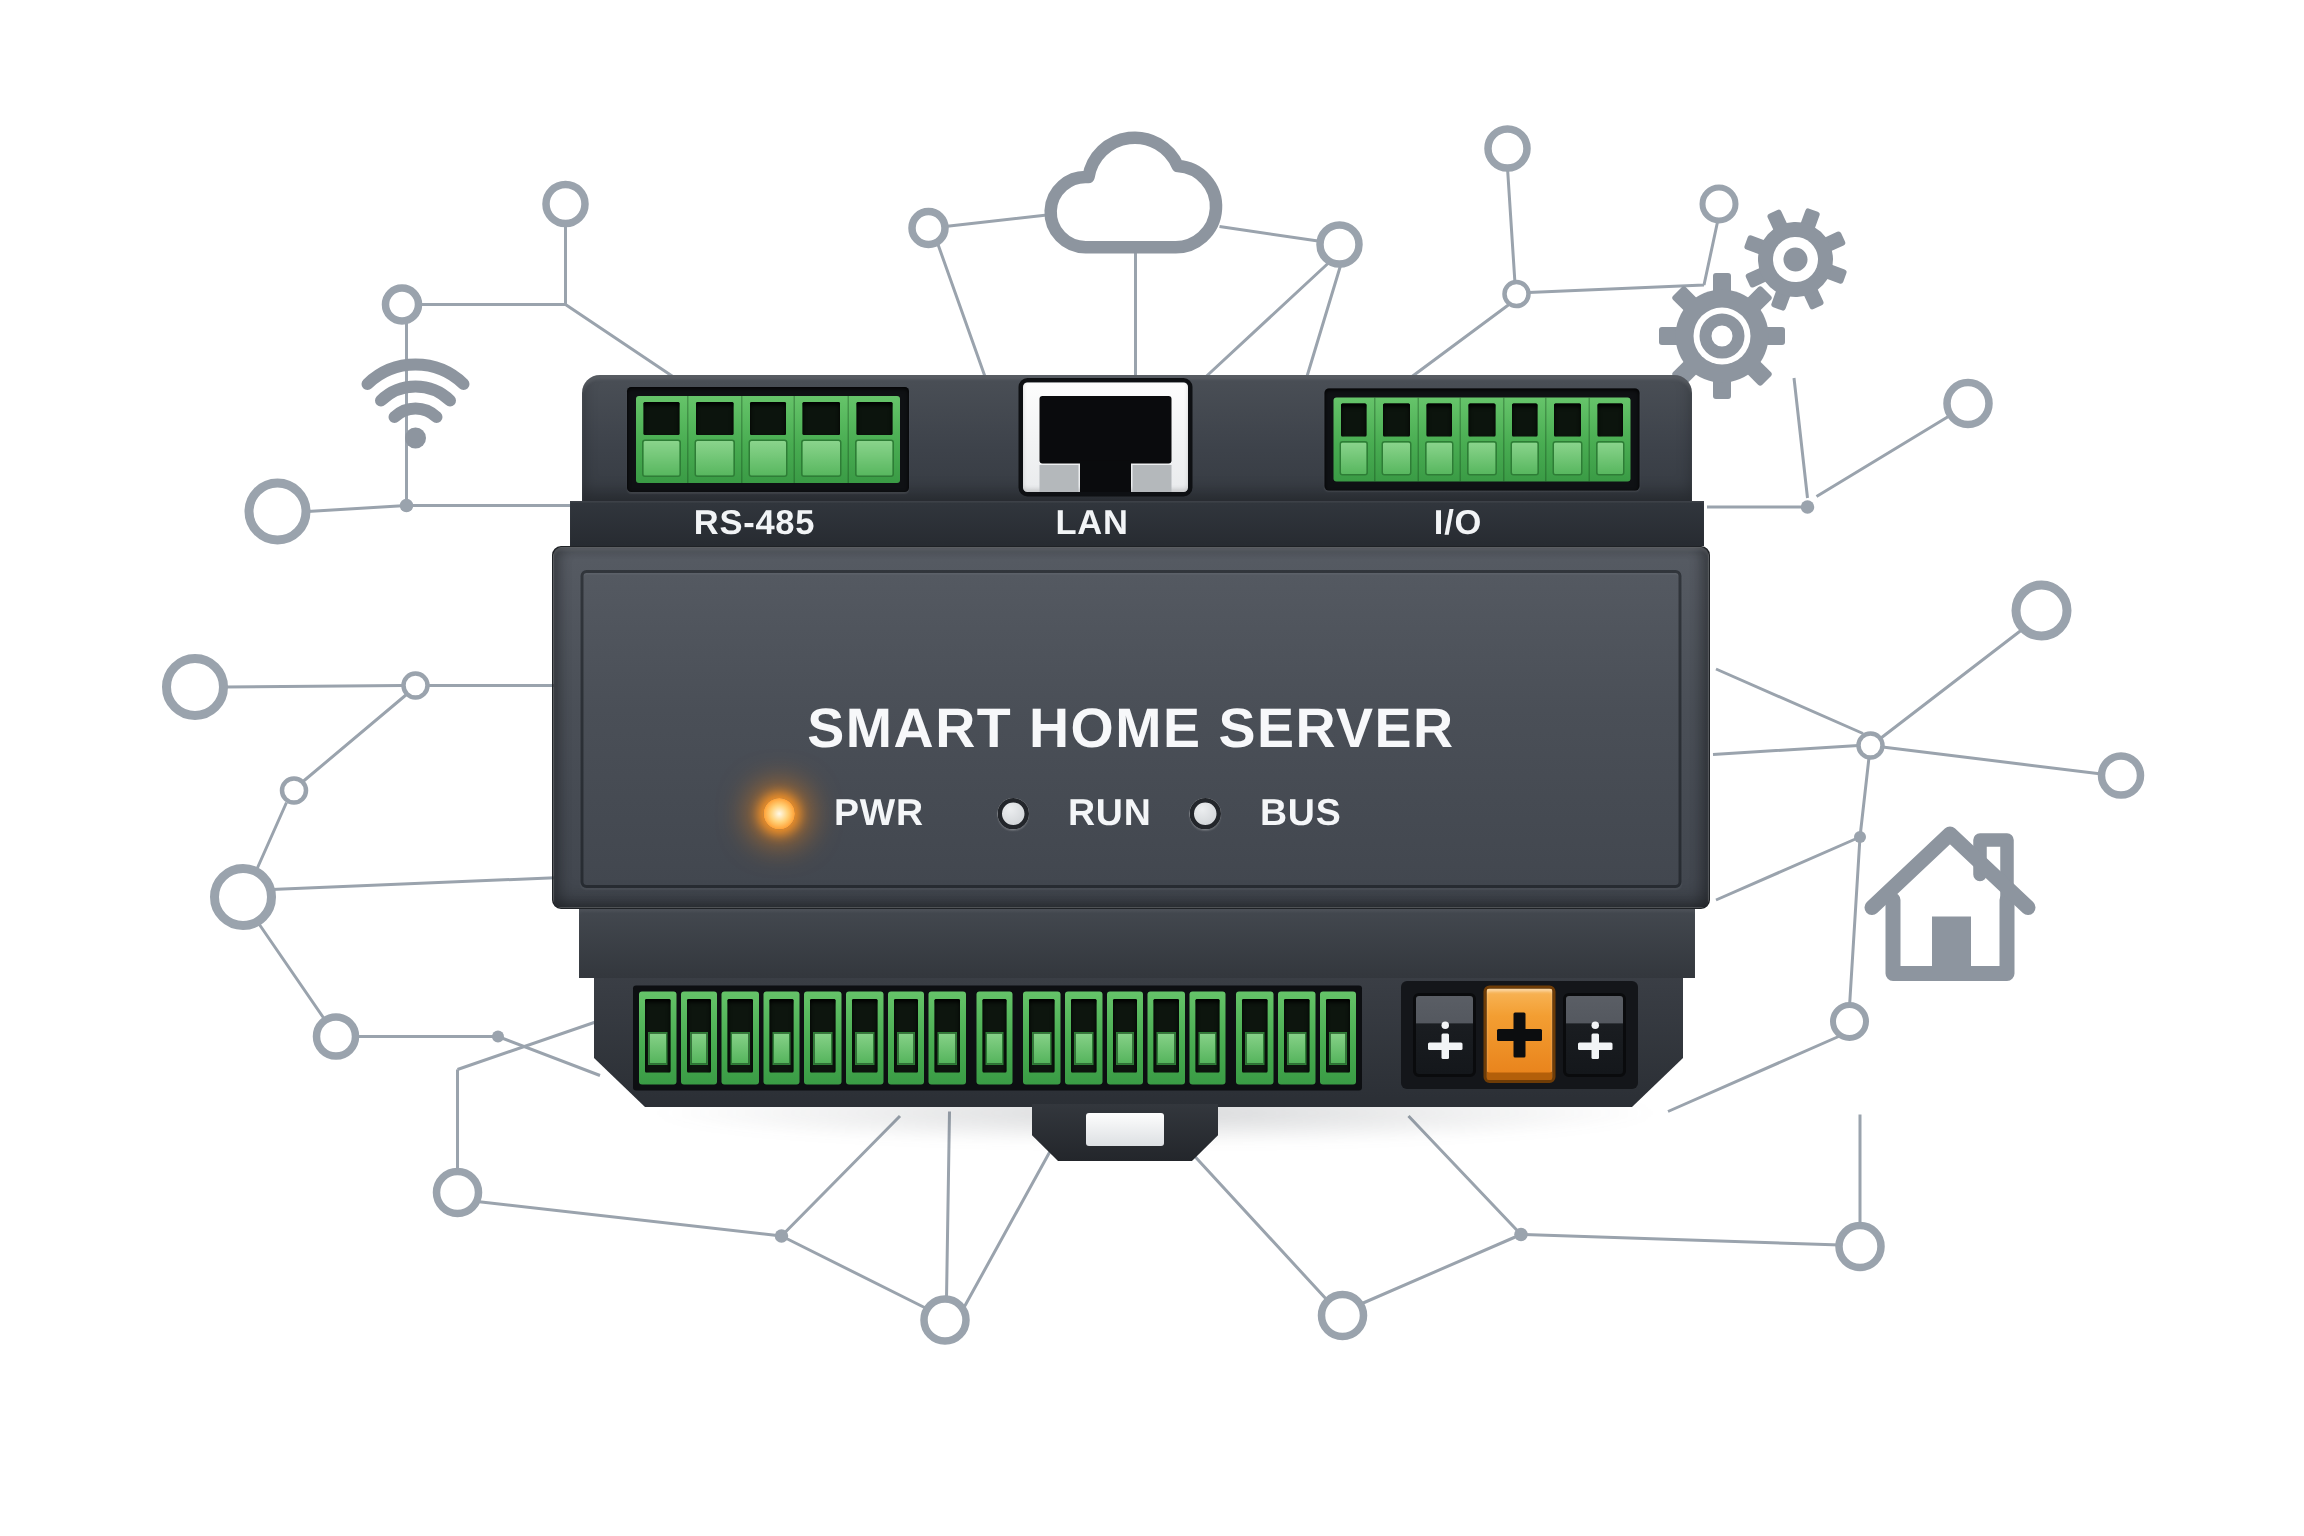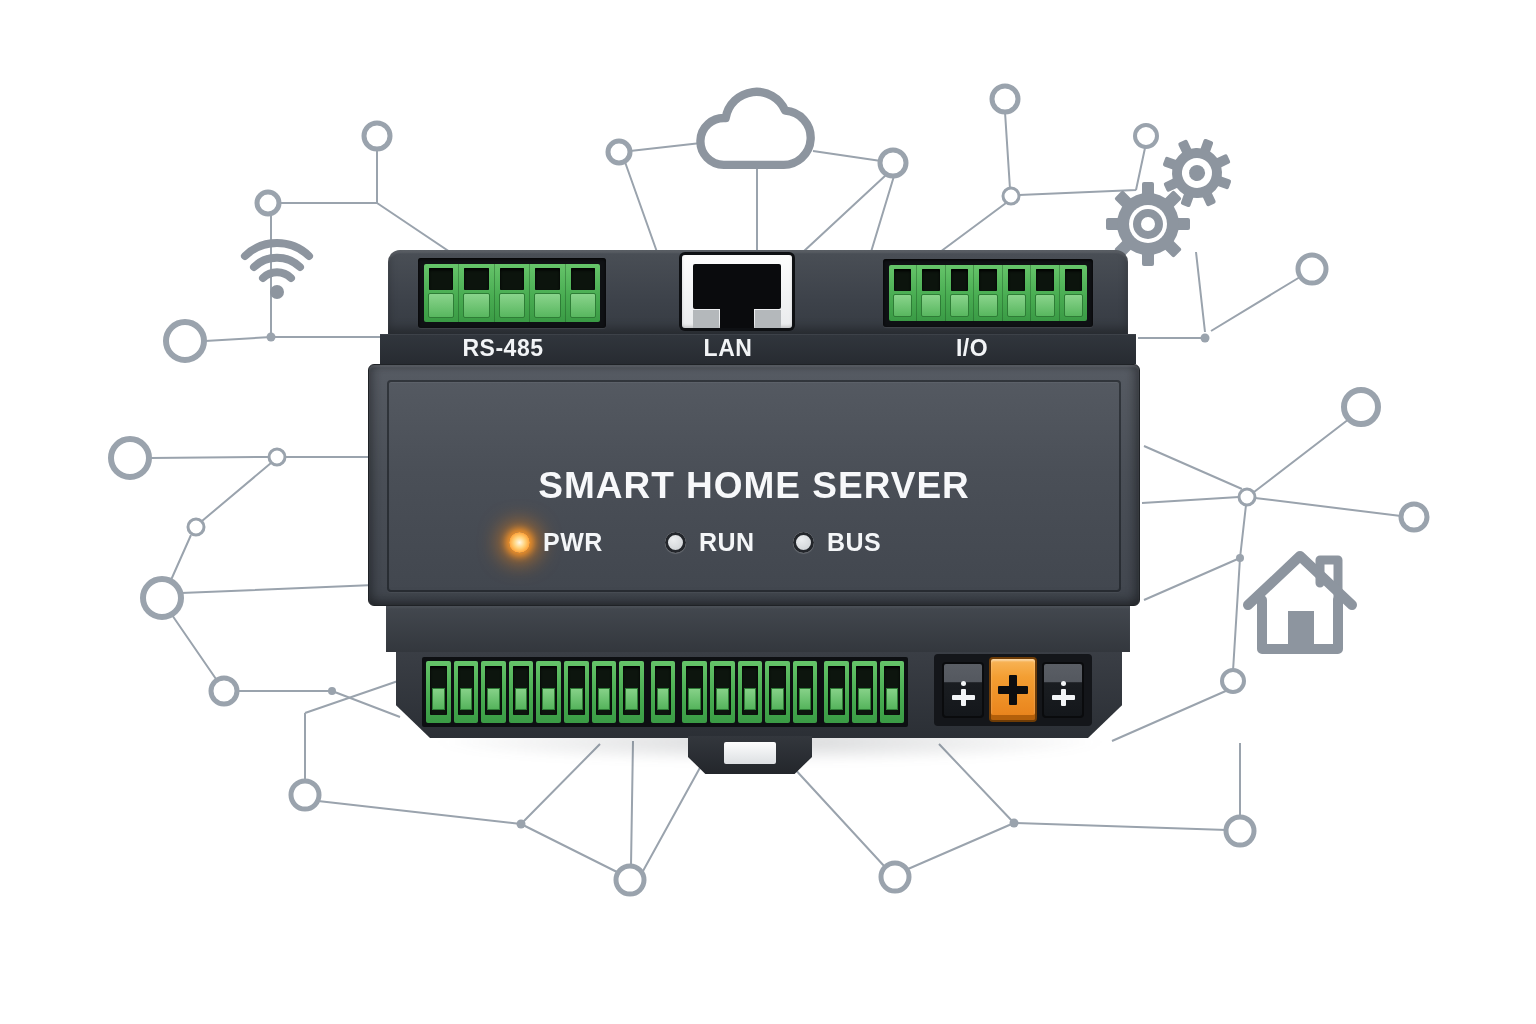--- a/index.html
+++ b/index.html
@@ -44,21 +44,21 @@
   .faceplate{position:absolute;left:368px;top:364px;width:772px;height:242px;z-index:2;
     background:linear-gradient(180deg,#565b63 0%,#4a4f57 45%,#41464e 100%);
     border:1px solid #1f2226;border-radius:6px;box-sizing:border-box;
     box-shadow:inset 0 2px 2px rgba(255,255,255,.10), inset 0 -6px 12px rgba(0,0,0,.25),
                inset 5px 0 8px rgba(0,0,0,.18), inset -5px 0 8px rgba(0,0,0,.22);}
   .inner-panel{position:absolute;left:18px;right:18px;top:15px;bottom:13px;
     border:2px solid rgba(14,17,21,.5);border-radius:4px;
     box-shadow:inset 0 1px 1px rgba(255,255,255,.06), 0 1px 1px rgba(255,255,255,.05);}
   .title{position:absolute;left:0;right:0;top:66px;text-align:center;color:#f7f8fa;
     font-size:37px;font-weight:700;letter-spacing:1px;margin-top:34px;}
-  .led-group{position:absolute;top:163px;display:flex;align-items:center;gap:13px;}
+  .led-group{position:absolute;top:163px;display:flex;align-items:center;gap:26px;}
   .led{width:21px;height:21px;border-radius:50%;}
   .led-off{background:radial-gradient(circle at 40% 35%,#eceeF0,#c2c6ca);
     box-shadow:inset 0 0 0 3px #23262b, 0 1px 1px rgba(255,255,255,.18);}
   .led-on{background:radial-gradient(circle,#fff9e8 0%,#ffd27a 38%,#ff9425 78%);
     box-shadow:0 0 22px 8px rgba(255,136,18,.75), 0 0 7px 3px rgba(255,168,60,.9);}
   .led-label{font-size:25px;font-weight:700;color:#f4f6f8;letter-spacing:.5px;}
 
   .lower-band{position:absolute;left:386px;top:606px;width:744px;height:46px;z-index:2;
     background:linear-gradient(180deg,#43484f 0%,#33373d 100%);
     box-shadow:inset 0 2px 2px rgba(255,255,255,.05);}

